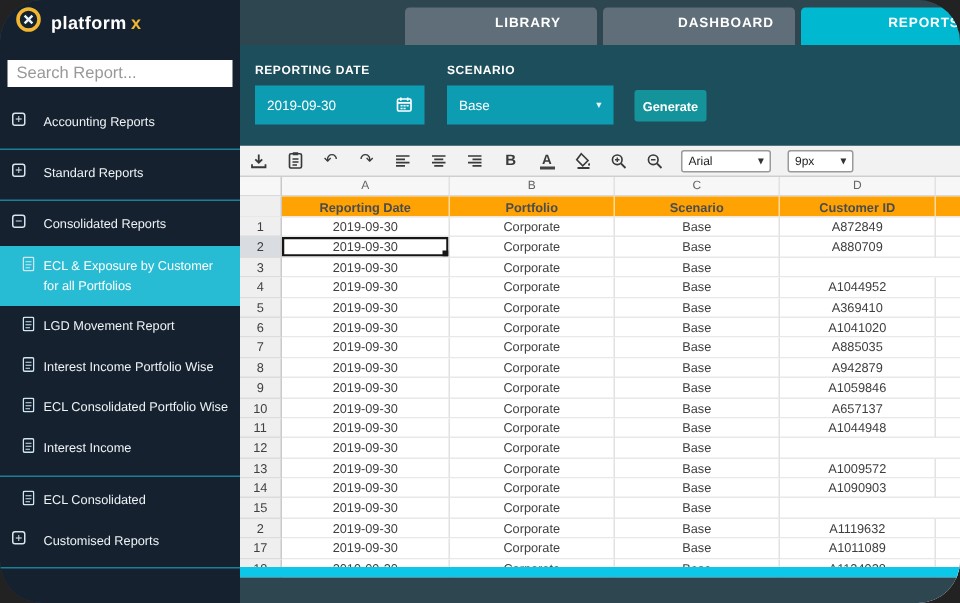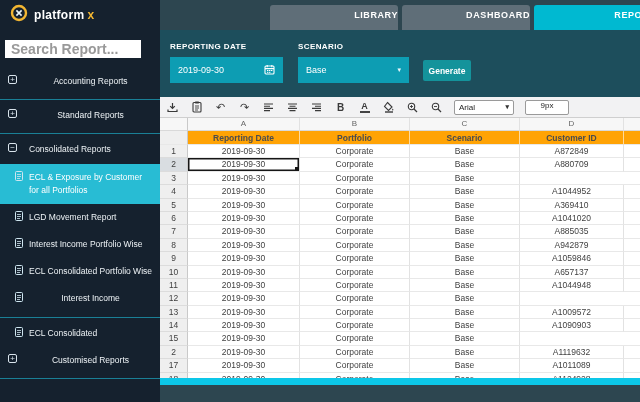--- a/index.html
+++ b/index.html
@@ -1,37 +1,37 @@
 <!DOCTYPE html>
 <html><head>
 <meta charset="utf-8">
 <style>
   * { margin:0; padding:0; box-sizing:border-box; }
   body { background:#222; font-family:"Liberation Sans", sans-serif; }
-  .app { position:relative; width:640px; height:402px; overflow:hidden; background:#2d4650; }
+  .app { position:relative; width:640px; height:402px; overflow:hidden; background:#2d4650;border-radius:28px; }
 
   
   .topbar { position:absolute; left:0; top:0; width:640px; height:30px; background:#2d4650; }
   .logo-zone { position:absolute; left:0; top:0; width:160px; height:30px; background:#15212e;
                display:flex; align-items:center; padding-left:10px; gap:6px; }
   .logo-text { font-size:12px; font-weight:bold; color:#fff; letter-spacing:.3px; }
   .logo-text .accent { color:#f2b632; margin-left:3px; }
   .tabs { position:absolute; left:270px; top:5px; width:400px; display:flex; gap:4px; }
-  .tab { flex:0 0 128px; height:33px; line-height:21px; text-align:right; border-radius:3px;
+  .tab { flex:0 0 128px; height:33px; line-height:21px; text-align:center; border-radius:3px;
          background:#5f6e78; color:#fff; font-size:9px; font-weight:bold; letter-spacing:.6px; cursor:pointer;padding-left:36px; }
   .tab.active { background:#00b9d1; }
 
   
   .sidebar { position:absolute; left:0; top:30px; width:160px; height:372px; background:#15212e; overflow:hidden; }
-  .search { display:block; width:136px; height:18px; margin:10px 5px 10px 5px; border:none; background:#fff;
-            font-size:14px; color:#333; padding:0 6px; font-family:"Liberation Sans", sans-serif;font-weight:bold; }
+  .search { display:block; width:150px; height:18px; margin:10px 5px 10px 5px; border:none; background:#fff;
+            font-size:11px; color:#333; padding:0 6px; font-family:"Liberation Sans", sans-serif; }
   .search::placeholder { color:#999; }
   .sb-item { position:relative; color:#eef3f6; font-size:8.5px; line-height:1.55;
              padding:7px 8px 7px 29px; cursor:pointer; }
-  .sb-item.divider { border-bottom:1px solid #1a8096; padding-bottom:11px; margin-bottom:2px;text-align:center; }
+  .sb-item.divider { border-bottom:1px solid #1a8096; padding-bottom:11px; margin-bottom:2px; }
   .box-icon { position:absolute; left:8px; top:7px; width:9px; height:9px; border:1px solid #d9e4ec;
               border-radius:2px; color:#d9e4ec; font-size:8px; line-height:7px; text-align:center; }
   .group-plus .box-icon::after { content:"+"; }
   .group-minus .box-icon::after { content:"\2212"; }
   .doc-icon { position:absolute; left:15px; top:7px; }
   .sb-item.doc { padding-left:29px; }
   .sb-item.selected { background:#28bcd4; color:#fff; }
 
   
   .main { position:absolute; left:160px; top:30px; width:480px; height:372px; display:flex; flex-direction:column; }
@@ -57,21 +57,21 @@
   .ticon svg { display:block; }
   .uglyph { font-size:11px; line-height:11px; }
   .bold-g { font-size:10px; font-weight:bold; }
   .fcolor { font-size:9px; font-weight:bold; line-height:8px; text-align:center; }
   .fcolor .bar { display:block; width:10px; height:2px; background:#444; margin-top:1px; }
   .tselect { height:15px; background:#fff; border:1px solid #9a9a9a; border-radius:2px; font-size:8px;
              color:#222; display:flex; align-items:center; padding:0 4px; gap:6px; cursor:pointer; }
   .tselect .sv { flex:1; }
   .tselect .tchev { font-size:7px; color:#333; font-weight:bold; }
   .sel-font { width:60px; }
-  .sel-size { width:44px;flex-direction:column; }
+  .sel-size { width:44px; }
 
   
   .gridwrap { flex:1; position:relative; background:#fff; overflow:hidden; }
   .grid { position:absolute; left:0; top:0; width:568px; }
   .grow { display:flex; width:568px; }
   .letters { height:13px; background:#f7f7f7; }
   .letters .cell { font-size:8px; color:#666; line-height:12px; background:#f7f7f7; border-bottom:1px solid #d9d9d9; }
   .cell { text-align:center; border-right:1px solid #e2e2e2; overflow:hidden; white-space:nowrap; }
   .rn { flex:0 0 28px; background:#efefef; border-right:1px solid #c9c9c9; font-size:8px; color:#555; }
   .cell-a { flex:0 0 112px; position:relative; }

